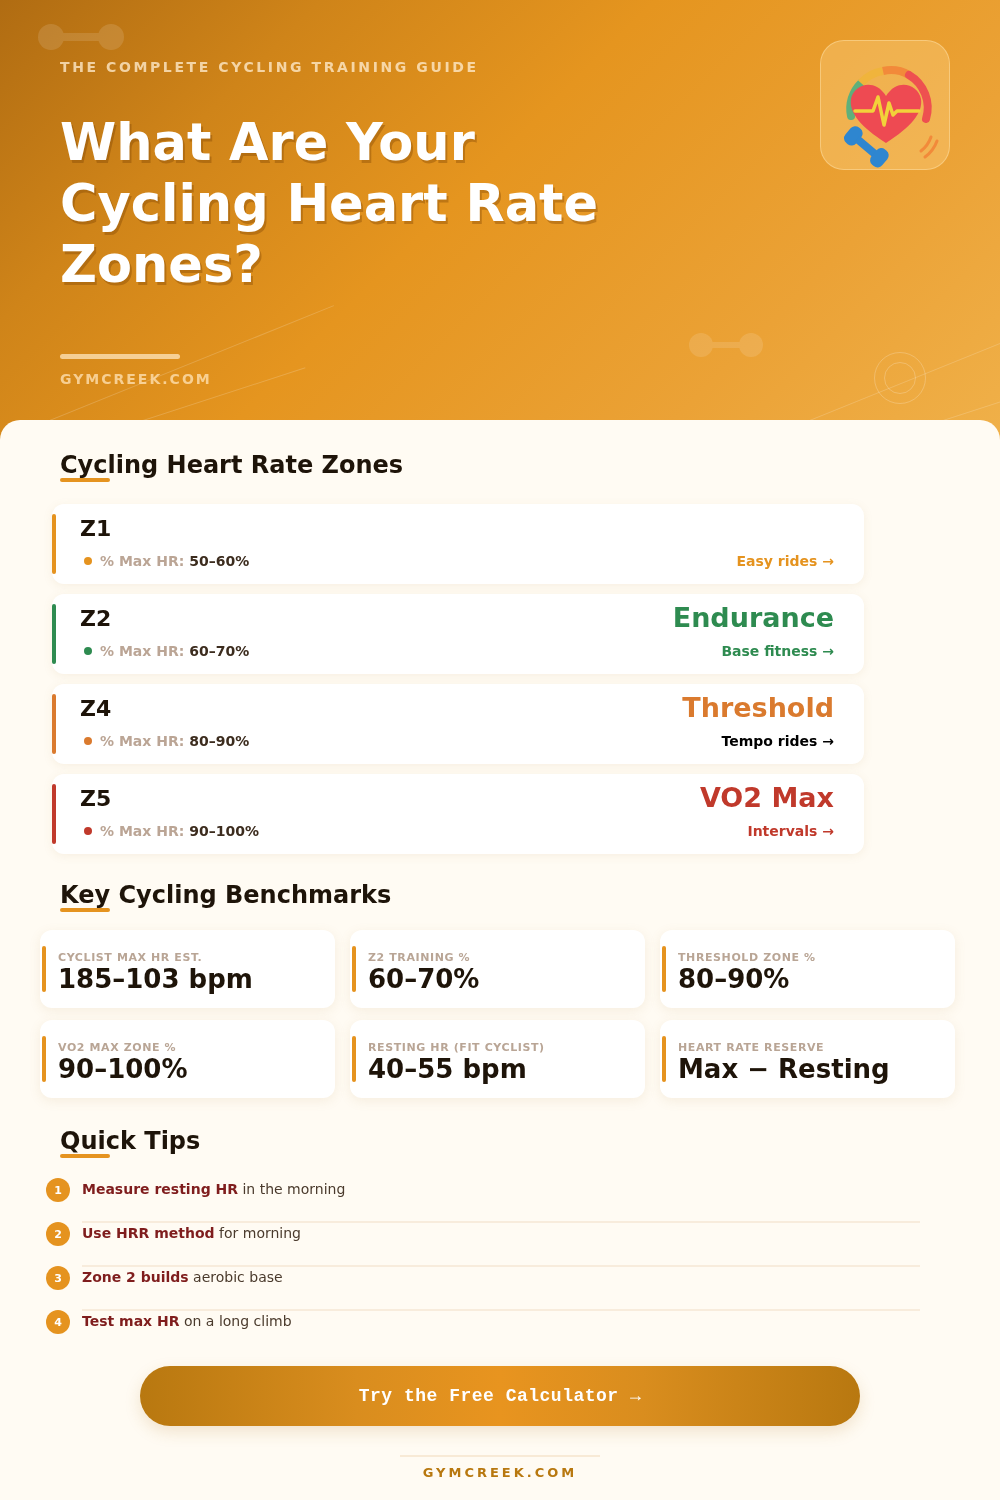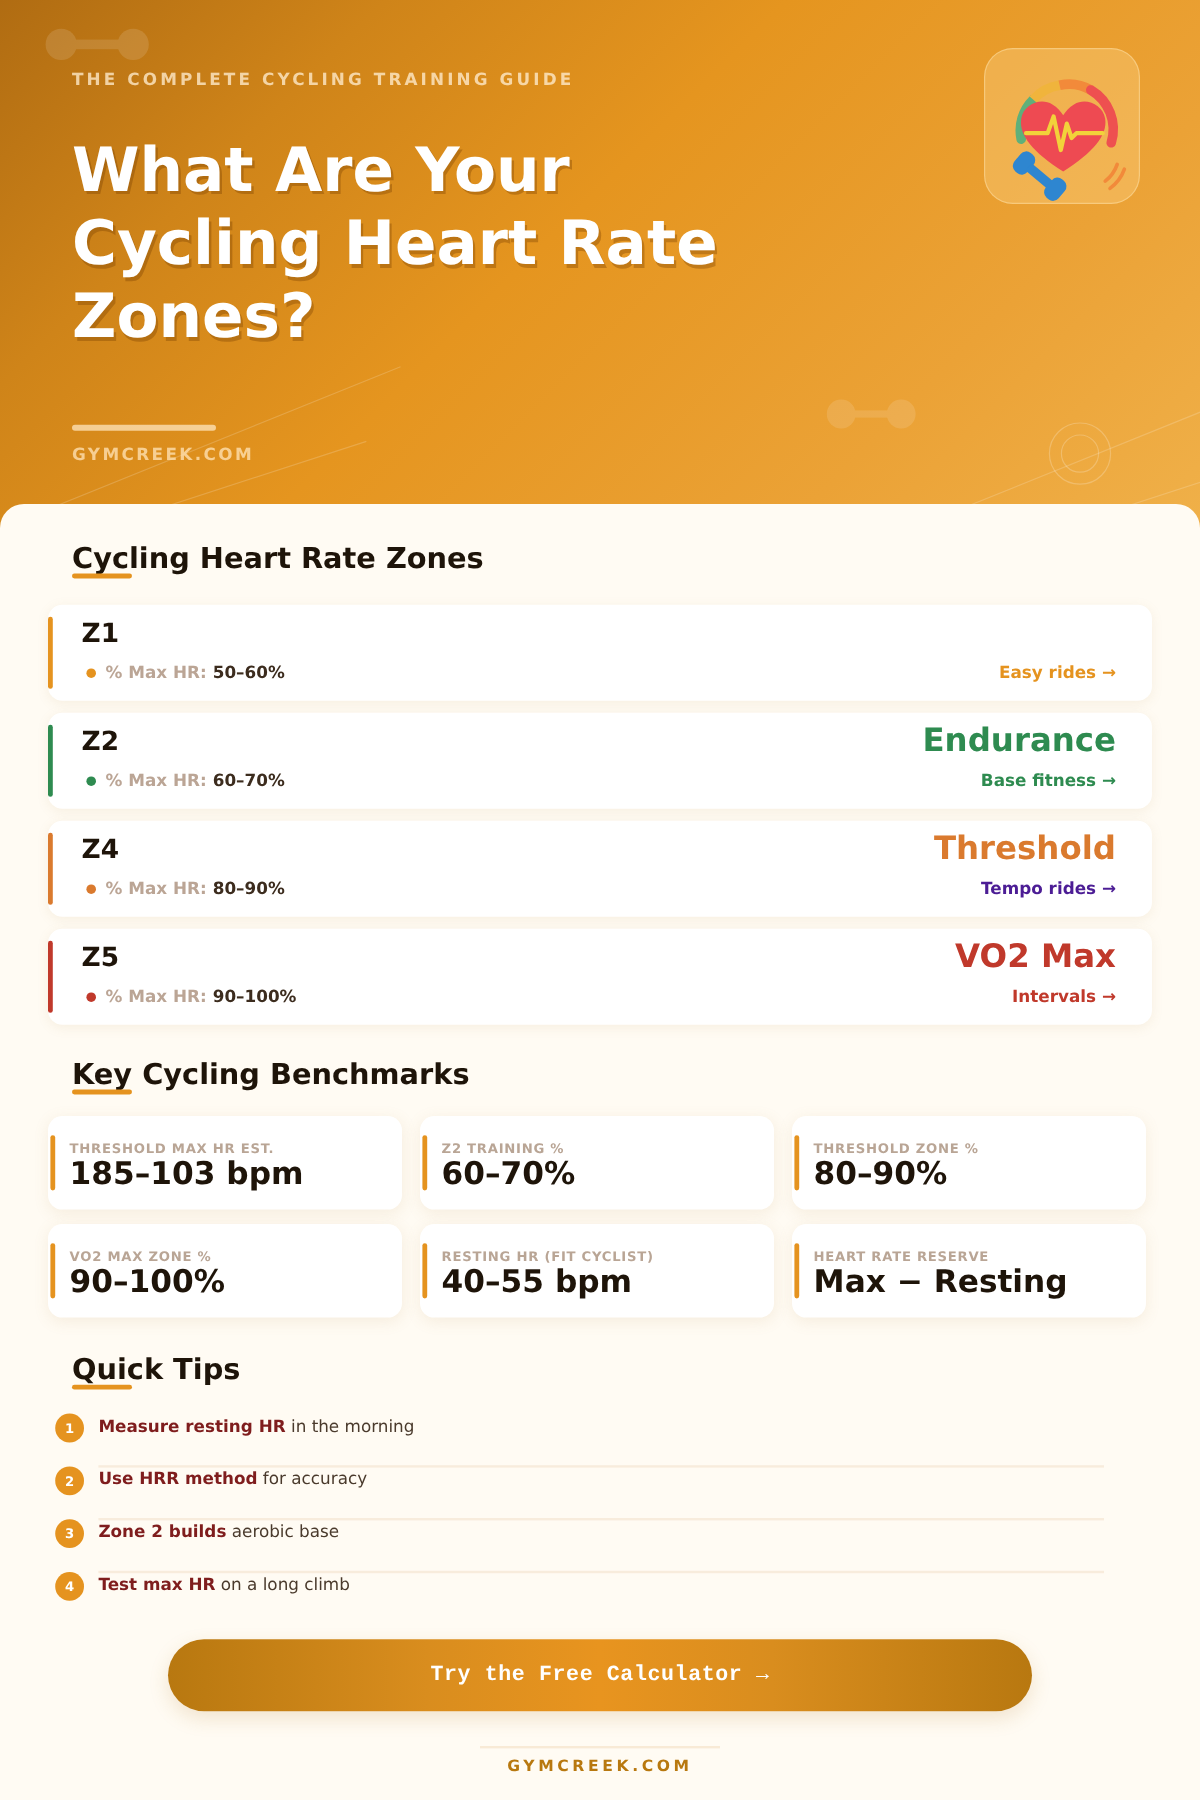--- a/index.html
+++ b/index.html
@@ -69,21 +69,21 @@
       font-size: 24px; font-weight: bold; color: #1e1409;
     }
     .section-underline {
       position: absolute; left: 60px;
       width: 50px; height: 4px; border-radius: 2px;
       background: #e5931f;
     }
 
     
     .zone-card {
-      position: absolute; left: 40px; width: 920px; height: 80px;
+      position: absolute; left: 52px; width: 812px; height: 80px;
       background: #ffffff; border-radius: 12px;
       box-shadow: 0 2px 10px rgba(180, 140, 80, 0.10);
       padding-left: 47px;
     }
     .zone-card .accent {
       position: absolute; left: 0; top: 10px; width: 4px; height: 60px; border-radius: 2px;
     }
     .zone-card .zone-id {
       position: absolute; left: 28px; top: 12px;
       font-size: 22px; font-weight: bold; color: #1e1409;
@@ -252,41 +252,41 @@
 
 <div class="zone-card" style="top:684px;">
   <div class="accent" style="background:#da7a2e;"></div>
   <div class="zone-id">Z4</div>
   <div class="zone-meta">
     <span class="dot" style="background:#da7a2e;"></span>
     <span class="meta-label">% Max HR:</span>
     <span class="meta-value">80–90%</span>
   </div>
   <div class="zone-name" style="color:#da7a2e;">Threshold</div>
-  <div class="zone-use" style="color:#4c1d95;">Tempo rides →</div>
+  <div class="zone-use" style="color:#000000;">Tempo rides →</div>
 </div>
 
 <div class="zone-card" style="top:774px;">
   <div class="accent" style="background:#c0392b;"></div>
   <div class="zone-id">Z5</div>
   <div class="zone-meta">
     <span class="dot" style="background:#c0392b;"></span>
     <span class="meta-label">% Max HR:</span>
     <span class="meta-value">90–100%</span>
   </div>
   <div class="zone-name" style="color:#c0392b;">VO2 Max</div>
   <div class="zone-use" style="color:#c0392b;">Intervals →</div>
 </div>
 
 <h2 class="section-title" style="top:881px;">Key Cycling Benchmarks</h2>
 <div class="section-underline" style="top:908px;"></div>
 
 <div class="bench-card" style="left:40px;top:930px;">
   <div class="accent"></div>
-  <div class="bench-label">THRESHOLD MAX HR EST.</div>
+  <div class="bench-label">CYCLIST MAX HR EST.</div>
   <div class="bench-value">185–103 bpm</div>
 </div>
 <div class="bench-card" style="left:350px;top:930px;">
   <div class="accent"></div>
   <div class="bench-label">Z2 TRAINING %</div>
   <div class="bench-value">60–70%</div>
 </div>
 <div class="bench-card" style="left:660px;top:930px;">
   <div class="accent"></div>
   <div class="bench-label">THRESHOLD ZONE %</div>
@@ -311,21 +311,21 @@
 <h2 class="section-title" style="top:1127px;">Quick Tips</h2>
 <div class="section-underline" style="top:1154px;"></div>
 
 <div class="tip" style="top:1178px;">
   <div class="num">1</div>
   <div class="text"><b>Measure resting HR</b><span> in the morning</span></div>
   <div class="divider"></div>
 </div>
 <div class="tip" style="top:1222px;">
   <div class="num">2</div>
-  <div class="text"><b>Use HRR method</b><span> for accuracy</span></div>
+  <div class="text"><b>Use HRR method</b><span> for morning</span></div>
   <div class="divider"></div>
 </div>
 <div class="tip" style="top:1266px;">
   <div class="num">3</div>
   <div class="text"><b>Zone 2 builds</b><span> aerobic base</span></div>
   <div class="divider"></div>
 </div>
 <div class="tip" style="top:1310px;">
   <div class="num">4</div>
   <div class="text"><b>Test max HR</b><span> on a long climb</span></div>

